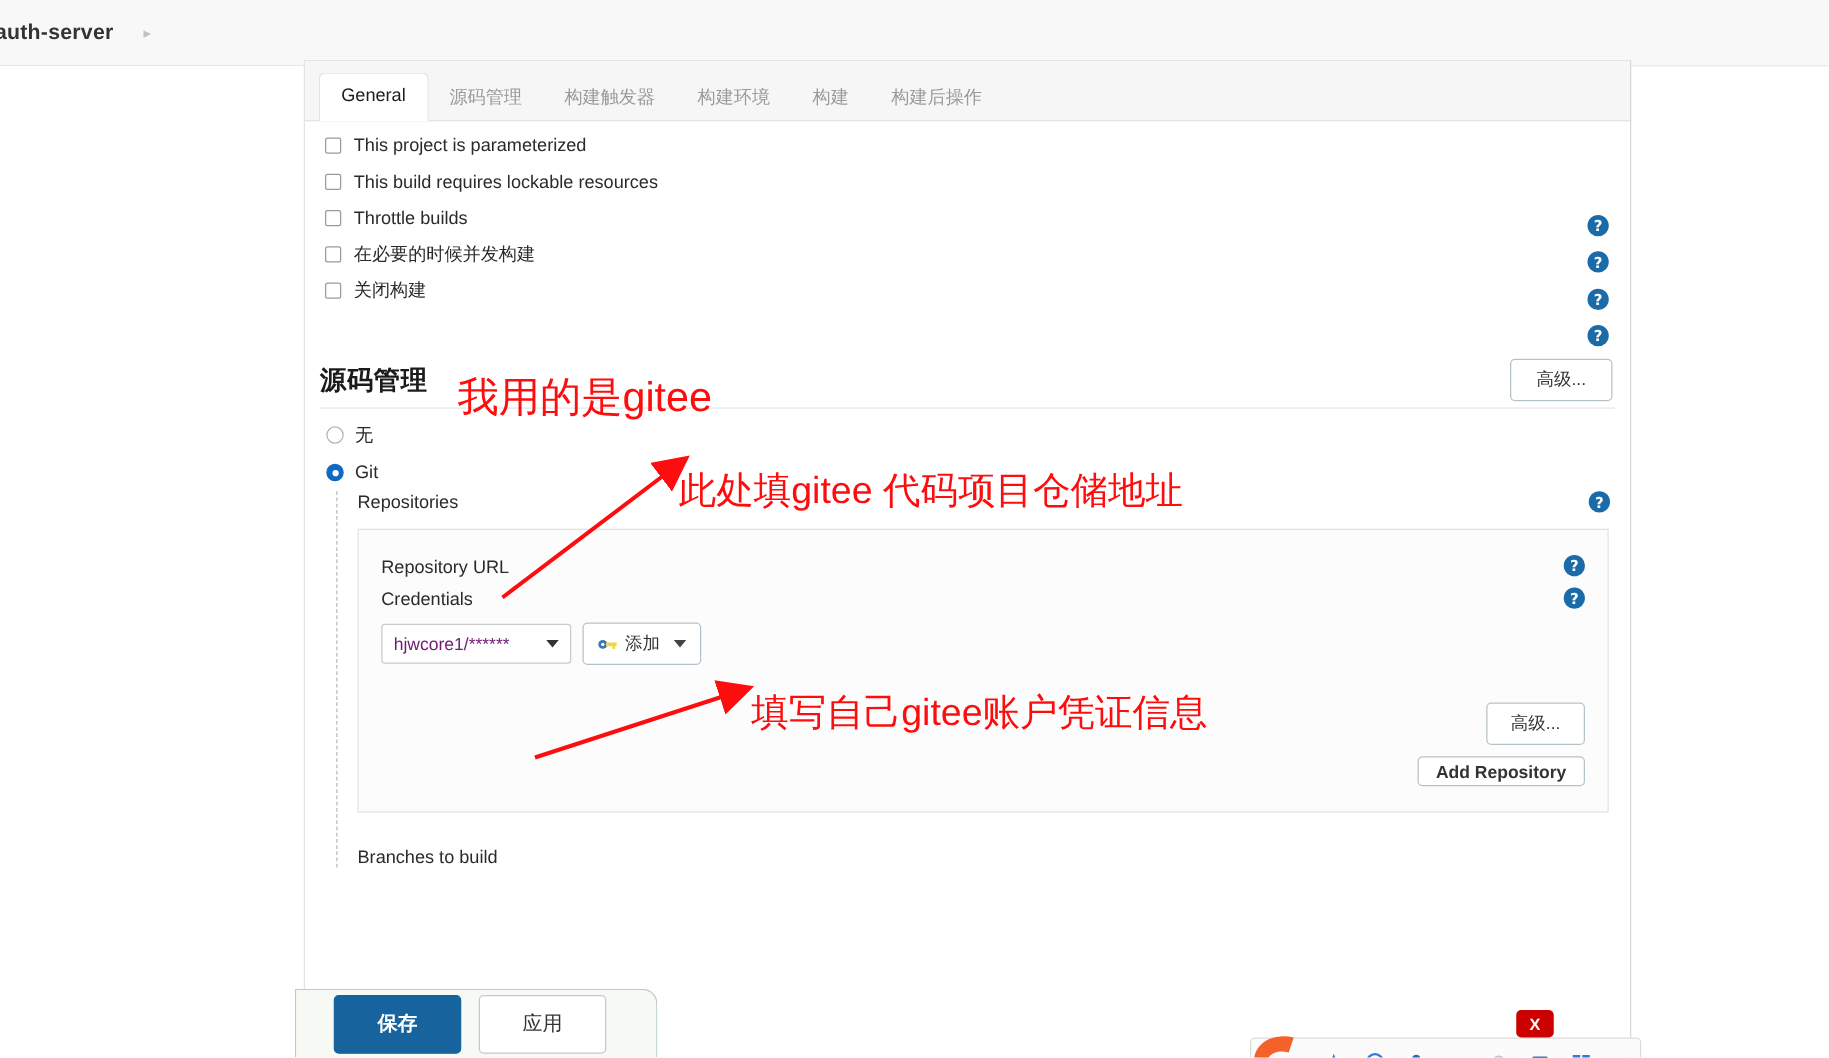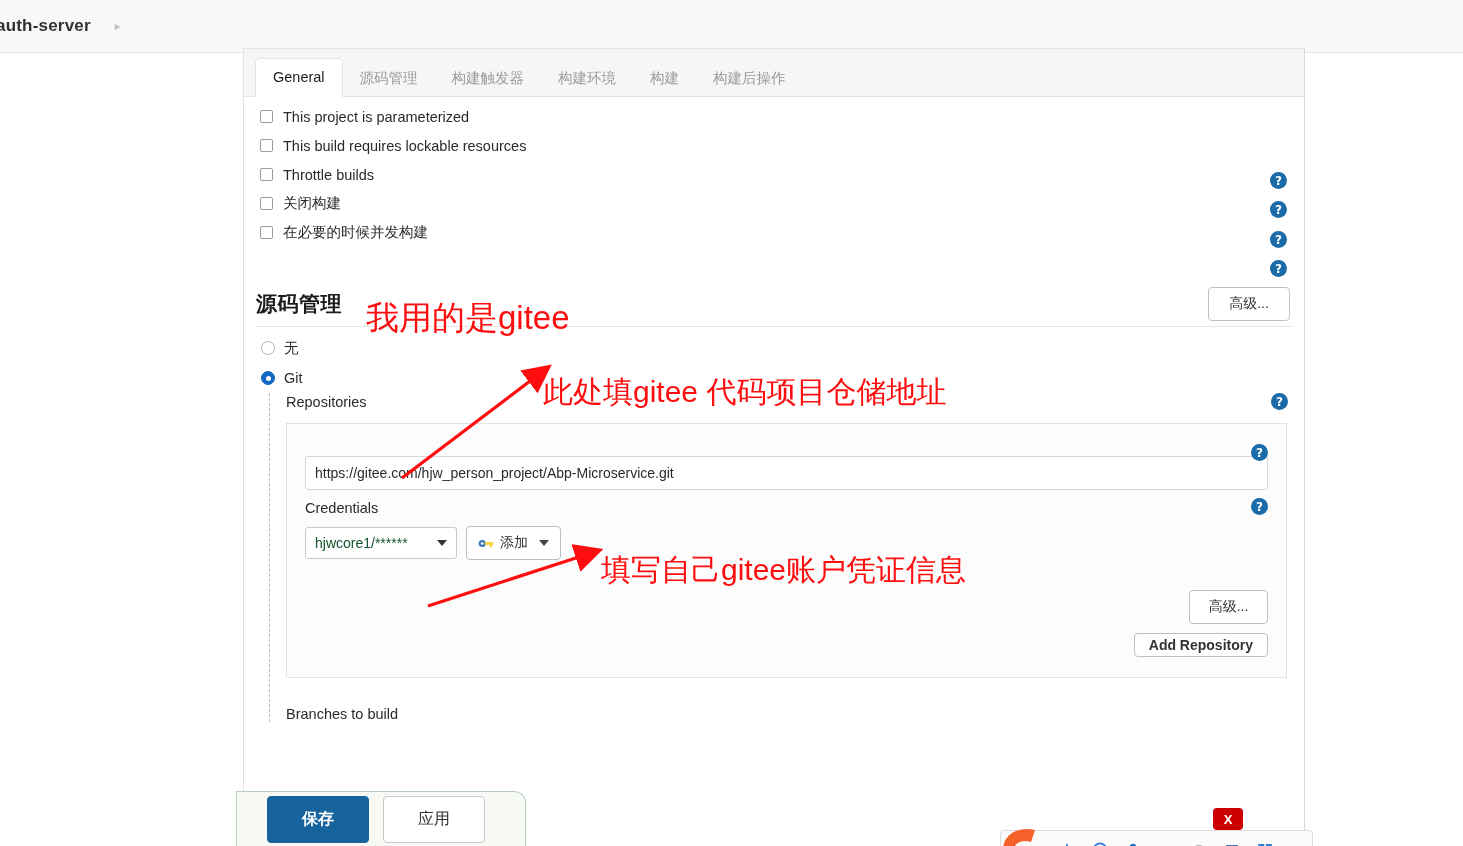--- a/index.html
+++ b/index.html
@@ -170,21 +170,21 @@
     padding: 8px 9px;
     font-family: "Liberation Sans", sans-serif;
     outline: none;
   }
   .select-like {
     width: 152px;
     border: 1px solid #c9c9c9;
     border-radius: 3px;
     background: #fff;
     font-size: 14px;
-    color: #14532d;
+    color: #701a75;
     padding: 7px 9px;
     display: flex; align-items: center; justify-content: space-between;
     cursor: pointer;
   }
   .caret-down {
     width: 0; height: 0;
     border-left: 5px solid transparent;
     border-right: 5px solid transparent;
     border-top: 6px solid #333;
     margin-left: 6px; flex: none;
@@ -298,25 +298,25 @@
         <div class="check-row">
           <span class="cb"></span>
           <span class="check-label">This build requires lockable resources</span>
         </div>
         <div class="check-row">
           <span class="cb"></span>
           <span class="check-label">Throttle builds</span>
         </div>
         <div class="check-row">
           <span class="cb"></span>
-          <span class="check-label">关闭构建</span>
+          <span class="check-label">在必要的时候并发构建</span>
         </div>
         <div class="check-row">
           <span class="cb"></span>
-          <span class="check-label">在必要的时候并发构建</span>
+          <span class="check-label">关闭构建</span>
         </div>
 
         <span class="help help-abs" style="left:1026px;top:75px;">?</span>
         <span class="help help-abs" style="left:1026px;top:104px;">?</span>
         <span class="help help-abs" style="left:1026px;top:134px;">?</span>
         <span class="help help-abs" style="left:1026px;top:163px;">?</span>
 
         <button class="btn" style="position:absolute;left:964px;top:190px;width:82px;">高级...</button>
       </div>
 
@@ -336,22 +336,22 @@
         </div>
 
         <div class="tree-block">
           <div style="position:relative;height:20px;">
             <span class="field-label">Repositories</span>
             <span class="help help-abs" style="left:985px;top:0px;">?</span>
           </div>
 
           <div class="repos-box">
             <div style="position:relative;">
+              <div class="field-label">Repository URL</div>
               <span class="help help-abs" style="right:0px;top:-2px;">?</span>
-              <input class="text-input" style="margin-top: 10px;" type="text" value="https://gitee.com/hjw_person_project/Abp-Microservice.git">
             </div>
 
             <div style="position:relative;margin-top:10px;">
               <div class="field-label">Credentials</div>
               <span class="help help-abs" style="right:0px;top:-2px;">?</span>
               <div style="display:flex;align-items:center;gap:9px;margin-top:10px;">
                 <div class="select-like">
                   <span>hjwcore1/******</span>
                   <span class="caret-down"></span>
                 </div>

